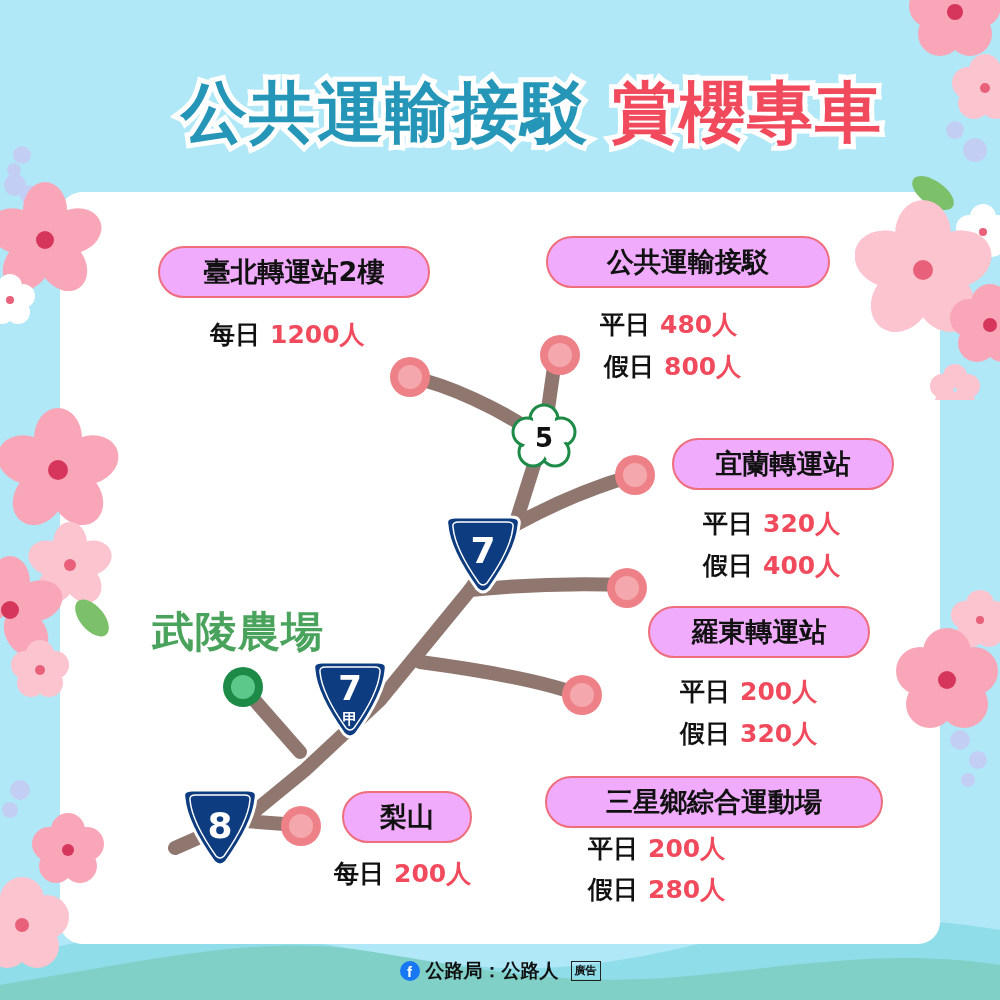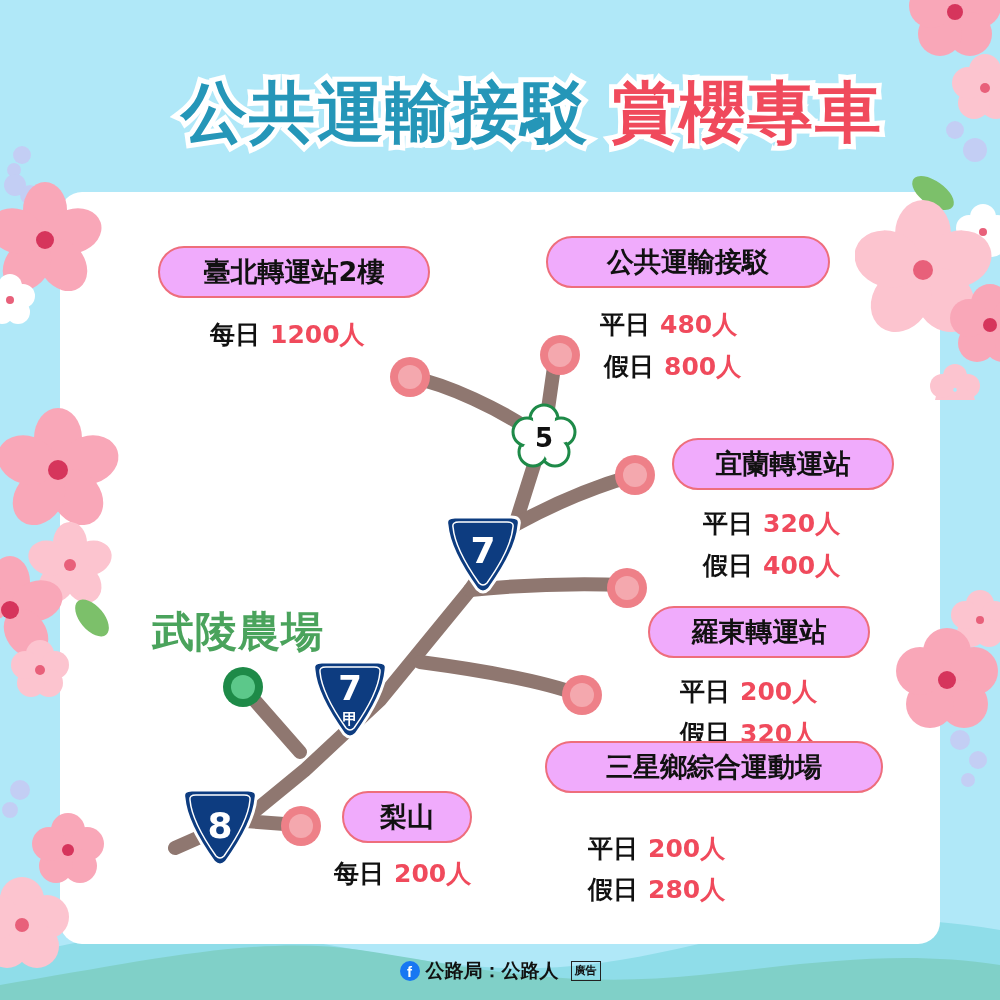--- a/index.html
+++ b/index.html
@@ -309,21 +309,21 @@
   </div>
 <div class="stat" style="left:703px;top:503px"><span>平日</span><span class="num">320人</span></div>
 <div class="stat" style="left:703px;top:545px"><span>假日</span><span class="num">400人</span></div>
 
 <div class="pill" style="left:648px;top:606px;width:222px">
     <span>羅東轉運站</span>
   </div>
 <div class="stat" style="left:680px;top:671px"><span>平日</span><span class="num">200人</span></div>
 <div class="stat" style="left:680px;top:713px"><span>假日</span><span class="num">320人</span></div>
 
-<div class="pill" style="left:545px;top:741px;width:338px">
+<div class="pill" style="left:545px;top:776px;width:338px">
     <span>三星鄉綜合運動場</span>
   </div>
 <div class="stat" style="left:588px;top:828px"><span>平日</span><span class="num">200人</span></div>
 <div class="stat" style="left:588px;top:869px"><span>假日</span><span class="num">280人</span></div>
 
 <div class="pill" style="left:342px;top:791px;width:130px">
     <span>梨山</span>
   </div>
 <div class="stat" style="left:334px;top:853px"><span>每日</span><span class="num">200人</span></div>
 

